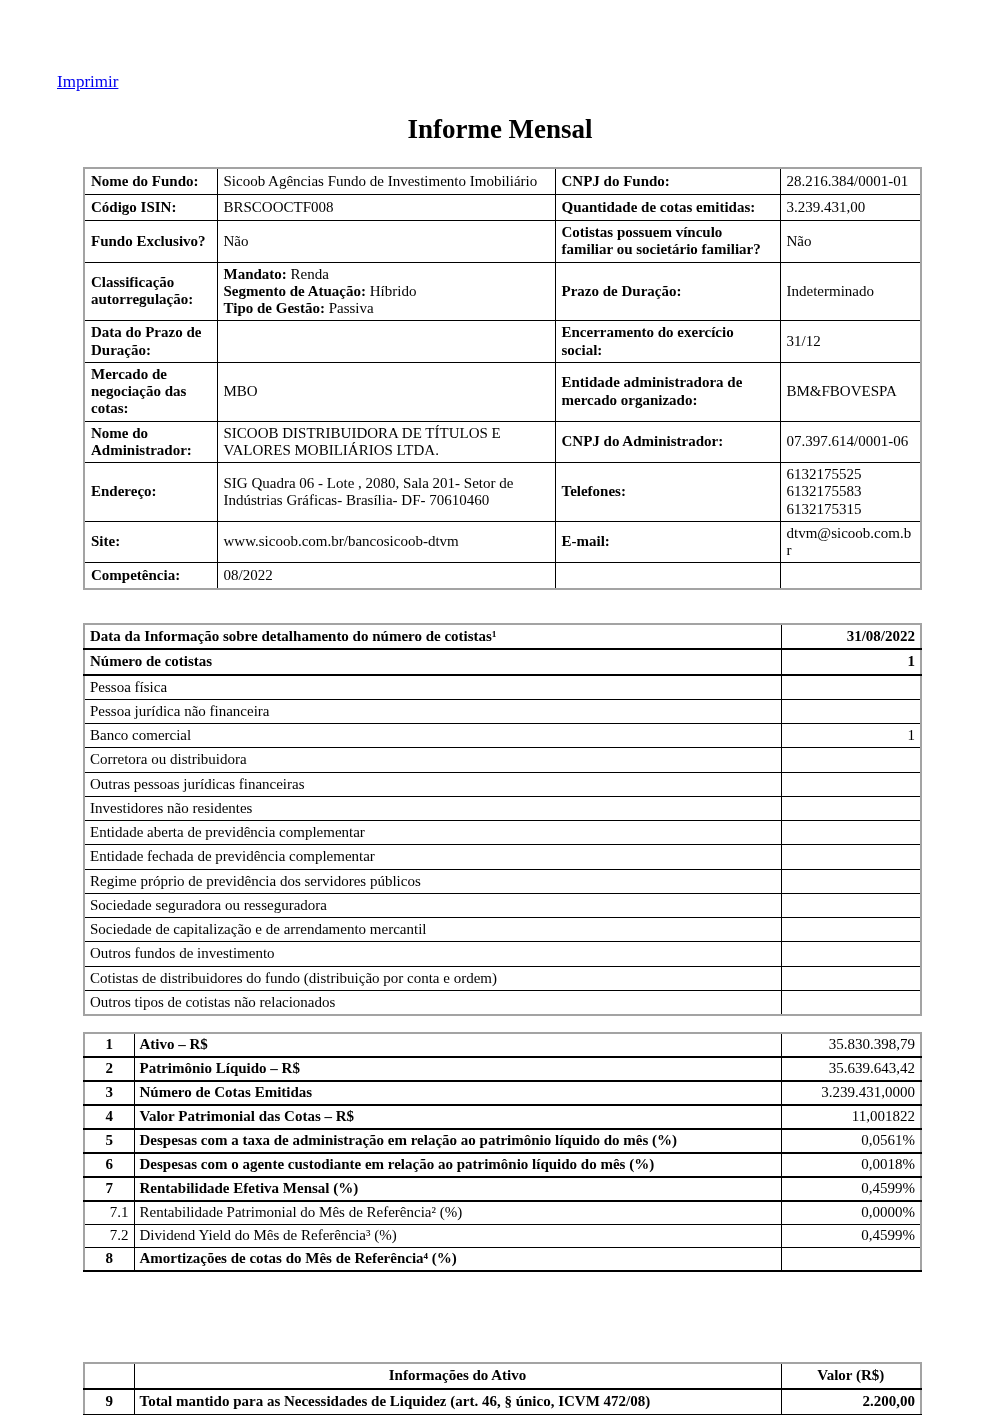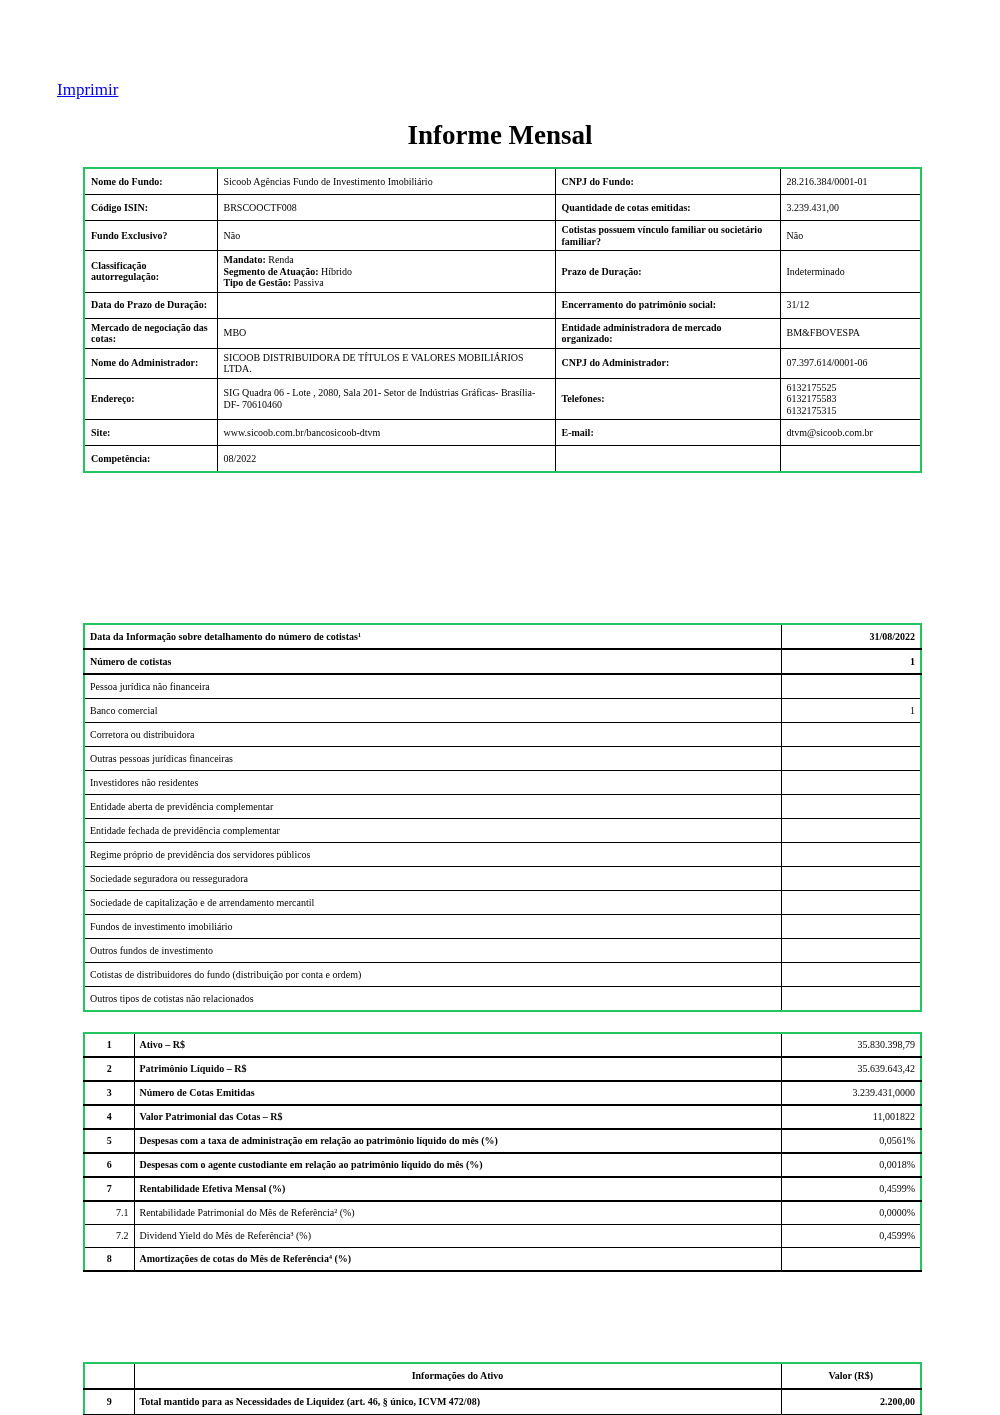--- a/index.html
+++ b/index.html
@@ -2,31 +2,31 @@
 <html><head>
 <meta charset="utf-8">
 <style>
   html, body { margin:0; padding:0; background:#ffffff; }
   body {
     width:1000px; height:1415px; position:relative;
     font-family:"Liberation Serif","DejaVu Serif",serif;
     color:#000;
   }
   .print-link {
-    position:absolute; left:57px; top:80px;
+    position:absolute; left:57px; top:72px;
     font-size:17px; color:#0000EE; text-decoration:underline; cursor:pointer;
   }
   .title {
-    position:absolute; top:120px; left:0; width:100%;
+    position:absolute; top:114px; left:0; width:100%;
     text-align:center; font-size:27px; font-weight:bold; margin:0;
   }
   table.t {
     position:absolute; left:83px; width:837px;
     border-collapse:collapse; table-layout:fixed;
-    border:2px solid #22c55e; font-size:10px; line-height:1.15;
+    border:2px solid #a3a3a3; font-size:15px; line-height:1.15;
   }
   table.t td { border:1px solid #000; vertical-align:middle; word-wrap:break-word; overflow:hidden; }
 
   
   #t-fund { top:167px; }
   #t-fund td { height:19px; padding:3px 6px; }
   #t-fund td.lbl { font-weight:bold; }
   .seg-line .b { font-weight:bold; }
 
   
@@ -88,21 +88,21 @@
             <div class="seg-line"><span class="b">Mandato:</span><span> Renda</span></div>
             <div class="seg-line"><span class="b">Segmento de Atuação:</span><span> Híbrido</span></div>
             <div class="seg-line"><span class="b">Tipo de Gestão:</span><span> Passiva</span></div>
           </td>
           <td class="lbl">Prazo de Duração:</td>
           <td class="val">Indeterminado</td>
         </tr>
         <tr>
           <td class="lbl">Data do Prazo de Duração:</td>
           <td class="val"></td>
-          <td class="lbl">Encerramento do patrimônio social:</td>
+          <td class="lbl">Encerramento do exercício social:</td>
           <td class="val">31/12</td>
         </tr>
         <tr>
           <td class="lbl">Mercado de negociação das cotas:</td>
           <td class="val">MBO</td>
           <td class="lbl">Entidade administradora de mercado organizado:</td>
           <td class="val">BM&amp;FBOVESPA</td>
         </tr>
         <tr>
           <td class="lbl">Nome do Administrador:</td>
@@ -143,20 +143,24 @@
     <tbody>
         <tr class="head">
           <td>Data da Informação sobre detalhamento do número de cotistas¹</td>
           <td class="valcell">31/08/2022</td>
         </tr>
         <tr class="strong">
           <td class=" b">Número de cotistas</td>
           <td class="valcell b">1</td>
         </tr>
         <tr>
+          <td class="ind">Pessoa física</td>
+          <td class="valcell"></td>
+        </tr>
+        <tr>
           <td class="ind">Pessoa jurídica não financeira</td>
           <td class="valcell"></td>
         </tr>
         <tr>
           <td class="ind">Banco comercial</td>
           <td class="valcell">1</td>
         </tr>
         <tr>
           <td class="ind">Corretora ou distribuidora</td>
           <td class="valcell"></td>
@@ -180,24 +184,20 @@
         <tr>
           <td class="ind">Regime próprio de previdência dos servidores públicos</td>
           <td class="valcell"></td>
         </tr>
         <tr>
           <td class="ind">Sociedade seguradora ou resseguradora</td>
           <td class="valcell"></td>
         </tr>
         <tr>
           <td class="ind">Sociedade de capitalização e de arrendamento mercantil</td>
-          <td class="valcell"></td>
-        </tr>
-        <tr>
-          <td class="ind">Fundos de investimento imobiliário</td>
           <td class="valcell"></td>
         </tr>
         <tr>
           <td class="ind">Outros fundos de investimento</td>
           <td class="valcell"></td>
         </tr>
         <tr>
           <td class="ind">Cotistas de distribuidores do fundo (distribuição por conta e ordem)</td>
           <td class="valcell"></td>
         </tr>

